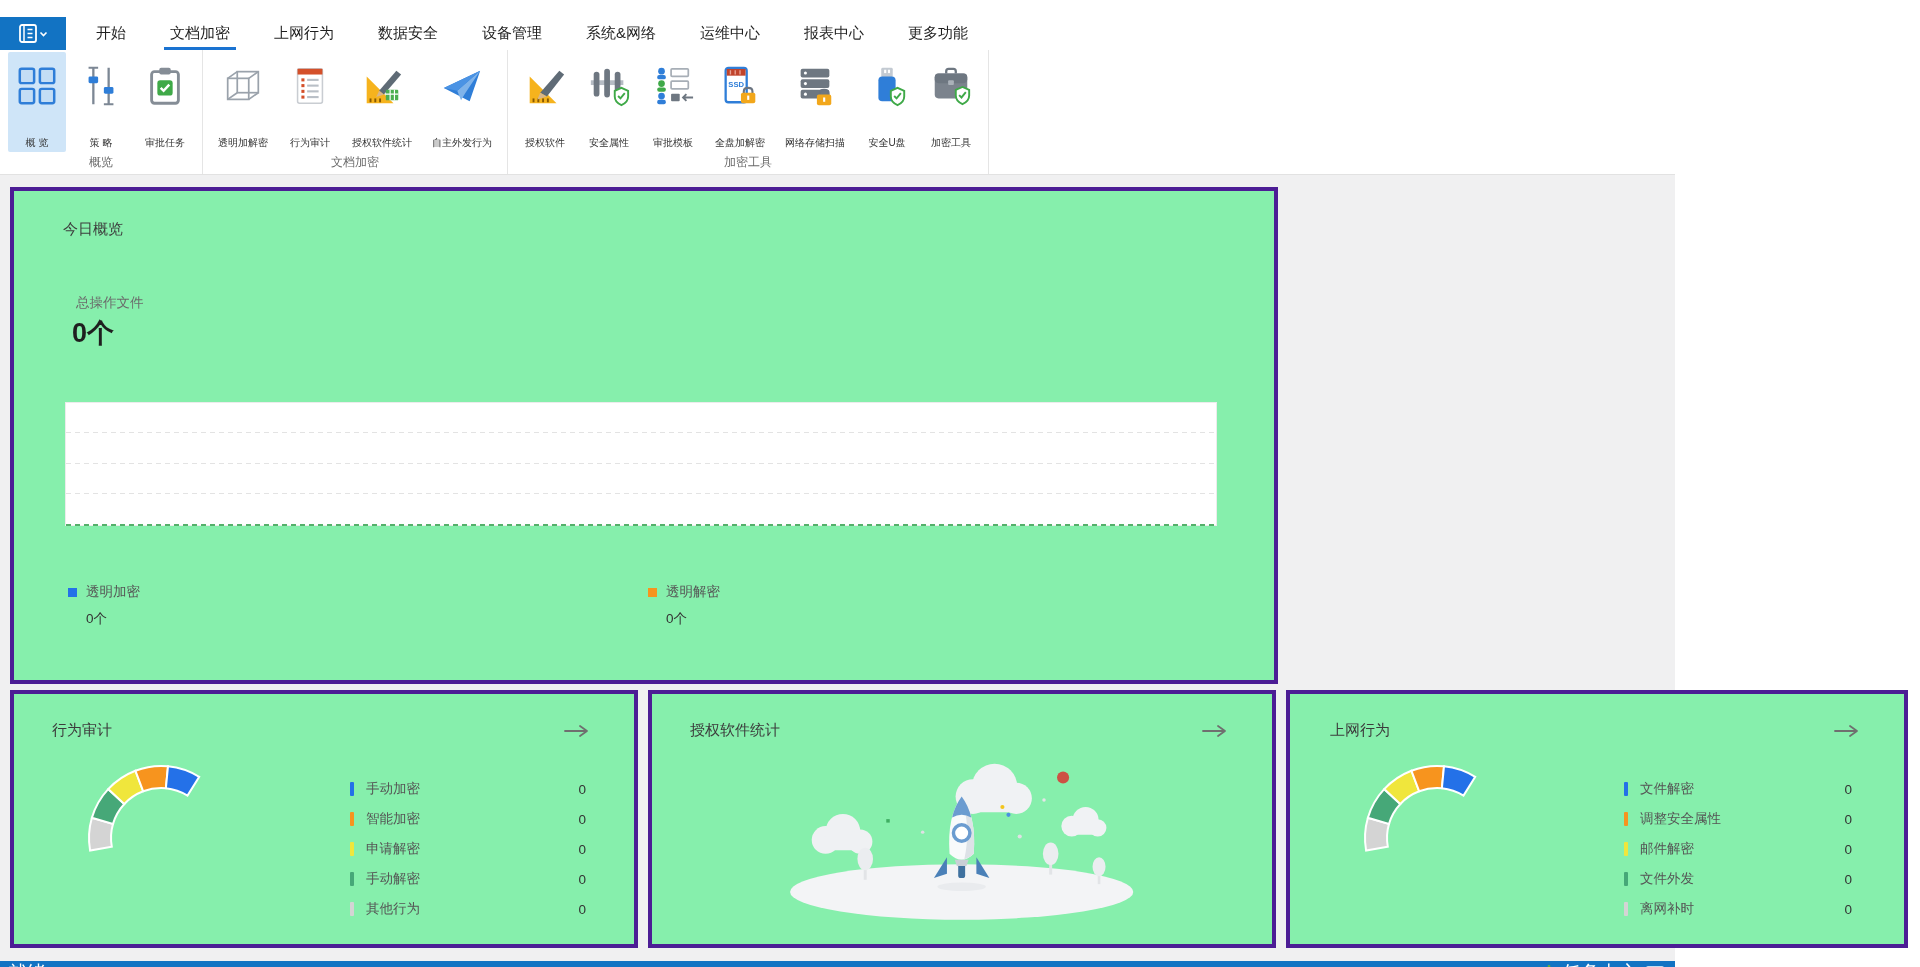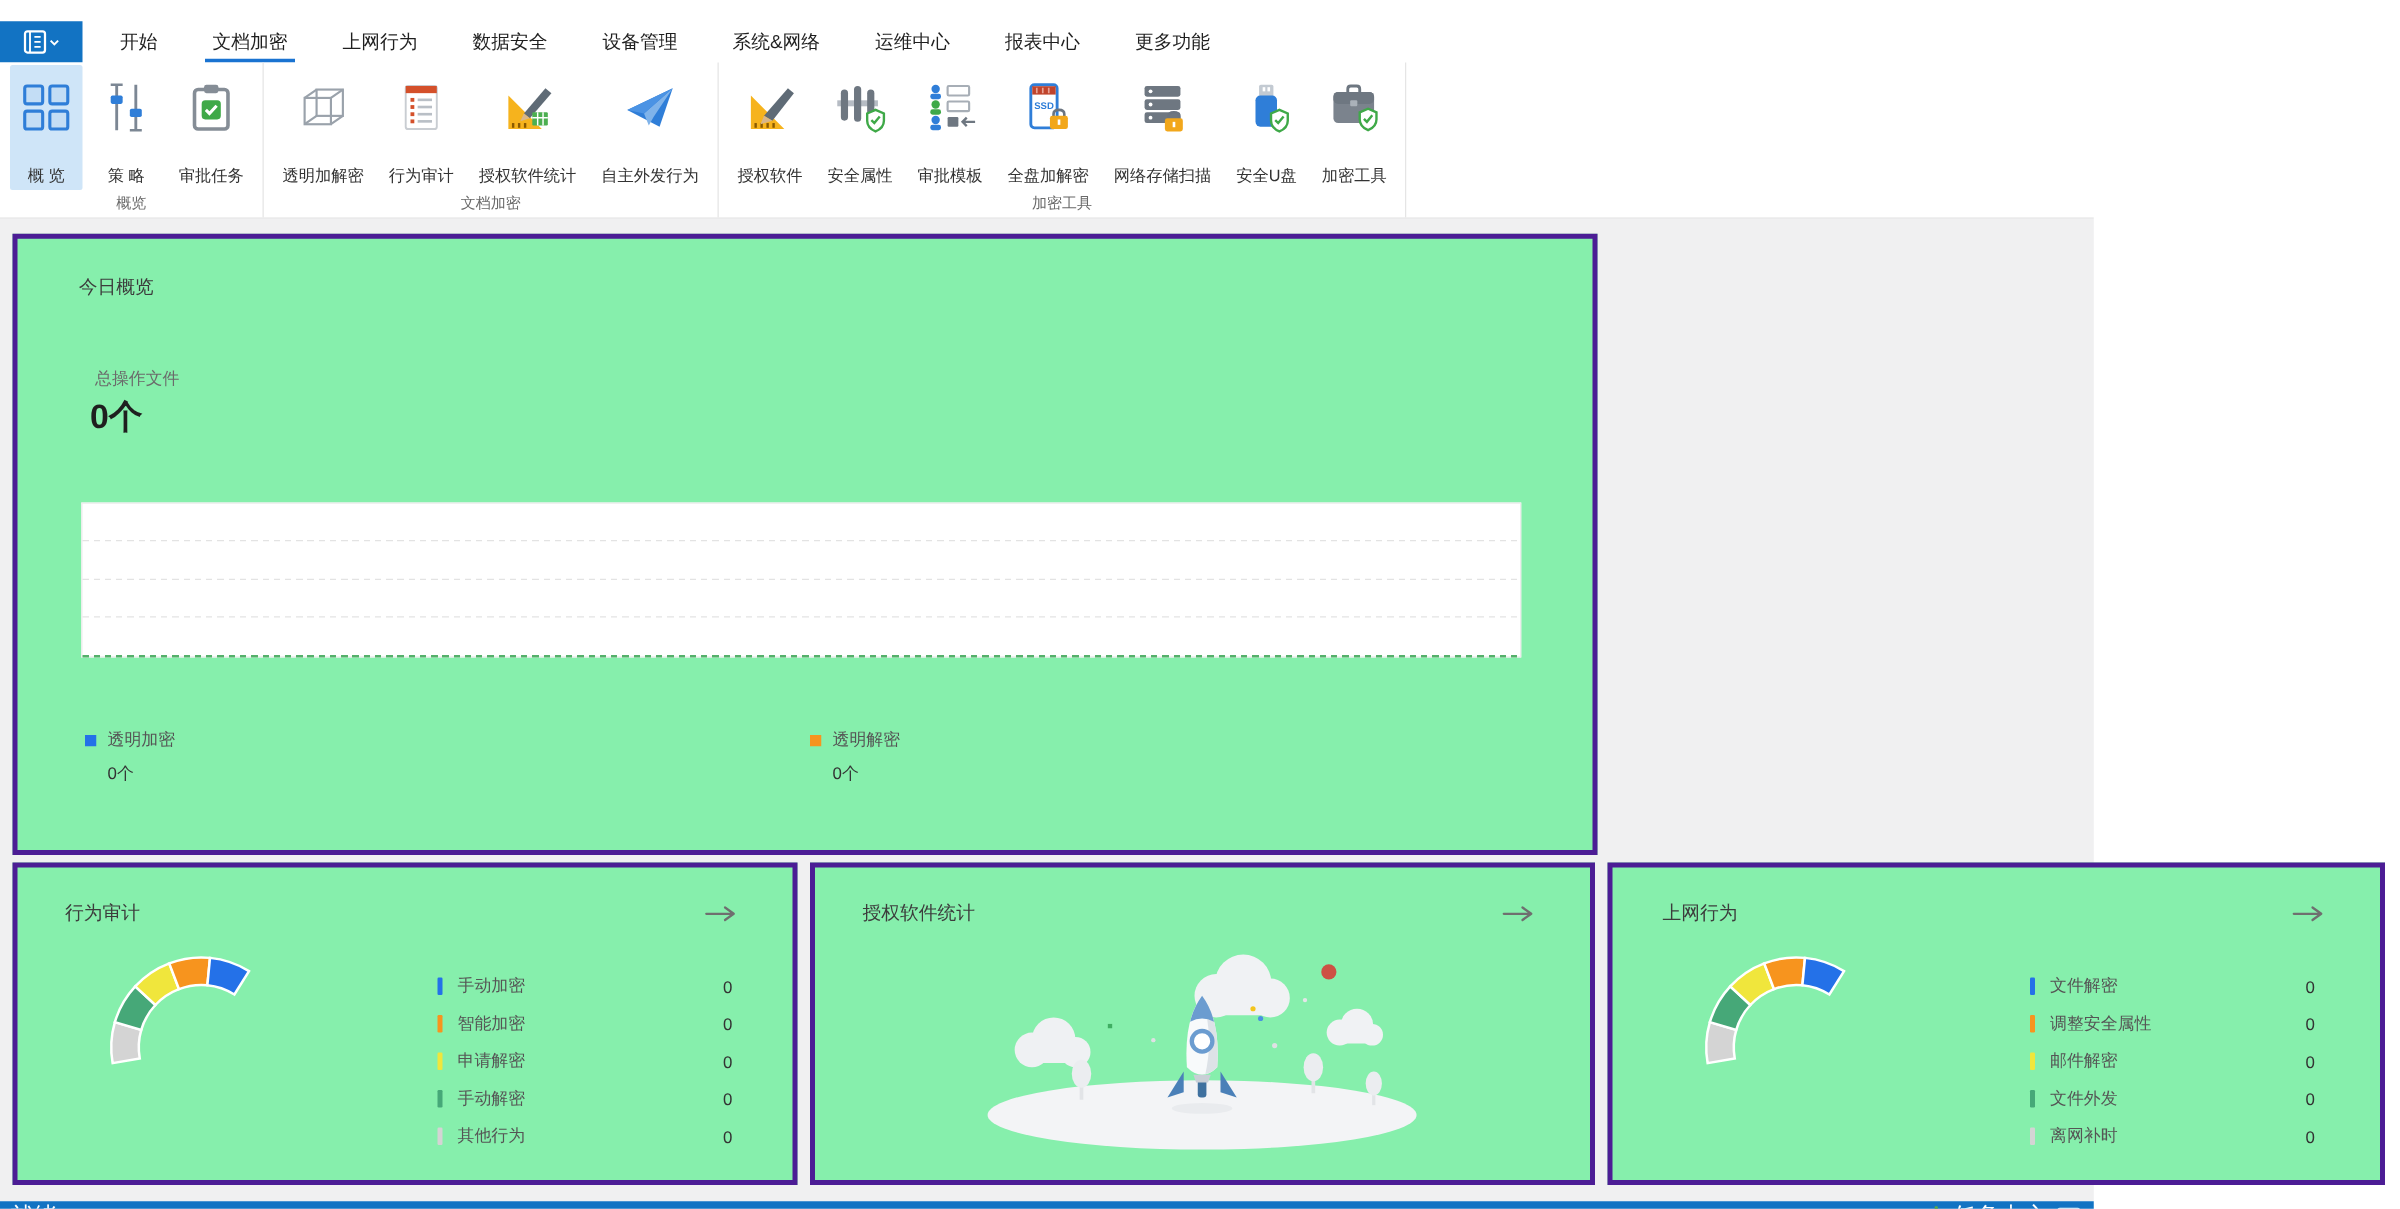--- a/index.html
+++ b/index.html
@@ -15,21 +15,21 @@
 
   
   .ribbon{position:absolute;top:33px;left:0;right:0;height:124px;background:#fff;border-bottom:1px solid #e2e2e2;display:flex;}
   .rgroup{display:flex;flex-direction:column;border-right:1px solid #e5e5e5;padding:0 8px;}
   .g-buttons{display:flex;gap:6px;align-items:stretch;height:100px;padding-top:2px;}
   .g-label{height:22px;line-height:20px;text-align:center;font-size:12px;color:#6a6a6a;}
   .rbtn{display:flex;flex-direction:column;align-items:center;padding:6px 7px 2px;cursor:pointer;border-radius:2px;}
   .rbtn.selected{background:#cfe5f8;}
   .ricon{height:56px;display:flex;align-items:center;justify-content:center;}
   .ricon svg{width:44px;height:44px;}
-  .rlabel{font-size:13px;color:#333;white-space:nowrap;margin-top:auto;}
+  .rlabel{font-size:10px;color:#333;white-space:nowrap;margin-top:auto;}
 
   
   .content{position:absolute;top:158px;left:0;right:0;height:786px;background:#f0f0f1;}
   .card{position:absolute;background:#86efac;border:4px solid #4c1d95;box-sizing:border-box;}
   .card-title{position:absolute;font-size:15px;color:#3c3c3c;}
   .card-arrow{position:absolute;top:30px;right:45px;cursor:pointer;}
   #card-today{left:10px;top:12px;width:1268px;height:497px;}
   #card-terminal{left:1288px;top:12px;width:620px;height:497px;}
   #card-behavior{left:10px;top:515px;width:628px;height:258px;}
   #card-software{left:648px;top:515px;width:628px;height:258px;}

